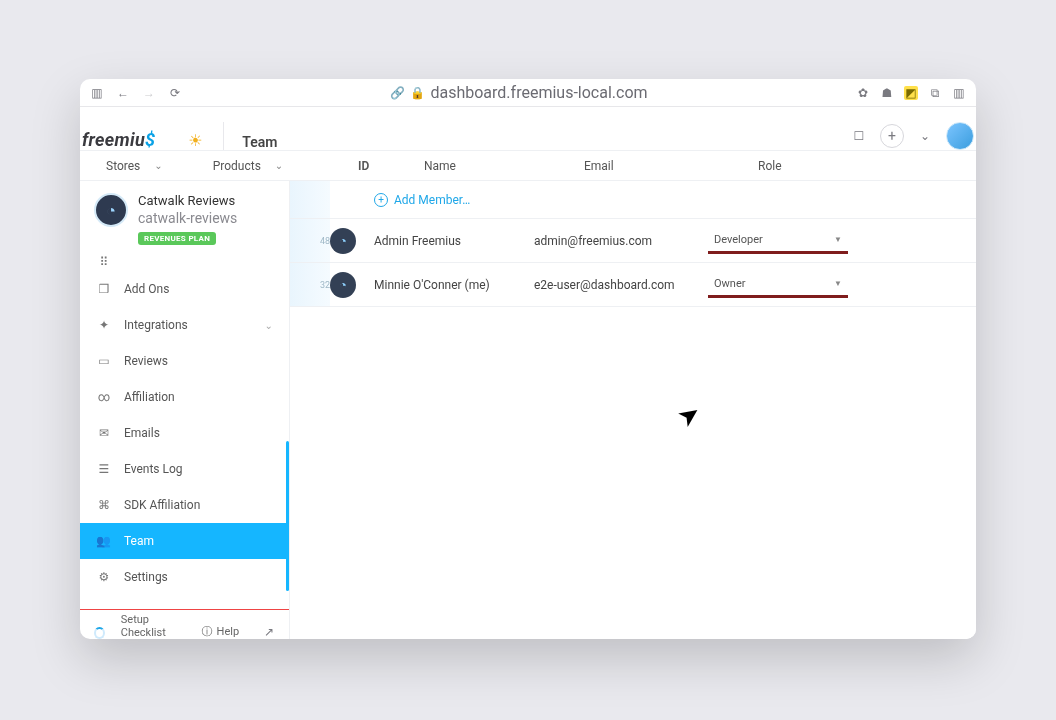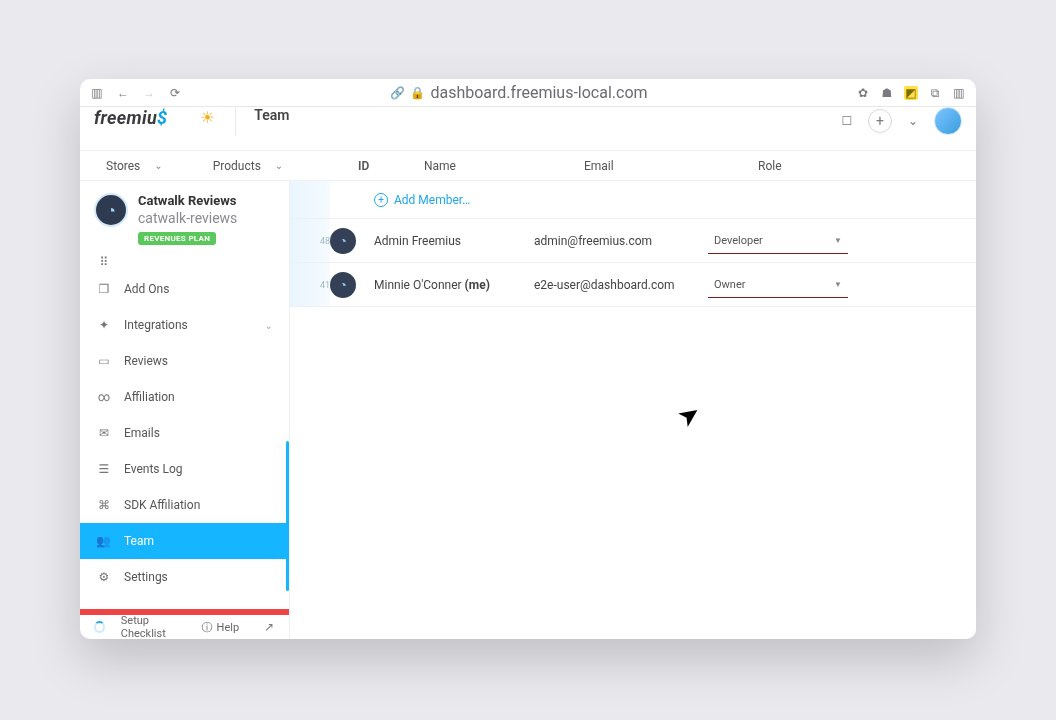--- a/index.html
+++ b/index.html
@@ -8,65 +8,65 @@
   
   .chrome{height:28px;border-bottom:1px solid #e7e7ea;display:flex;align-items:center;padding:0 10px;font-size:12px;color:#6b6b72}
   .chrome .left-group{display:flex;align-items:center;gap:12px}
   .chrome .center{flex:1;display:flex;justify-content:center;align-items:center;gap:6px}
   .chrome .right-group{display:flex;align-items:center;gap:10px}
   .mini-ico{width:14px;height:14px;display:flex;align-items:center;justify-content:center;font-size:12px;color:#7a7a80}
   .mini-ico.yellow{background:#ffe04a;border-radius:2px;color:#7a6a00}
   .url{color:#6b6b72;font-size:16px}
   .lock{color:#d46a6a}
   
-  .app-header{height:44px;display:flex;align-items:flex-start;padding:0 14px;border-bottom:1px solid #eef0f3}
+  .app-header{height:44px;display:flex;align-items:flex-end;padding:0 2px;border-bottom:1px solid #eef0f3}
   .logo{font-weight:700;font-style:italic;font-size:18px;color:#3a3a3f;letter-spacing:.3px}
   .logo .dollar{color:#0aa2e6}
   .sun{margin-left:30px;width:20px;height:20px;color:#f2b01e;display:flex;align-items:center;justify-content:center}
   .vbar{width:1px;height:28px;background:#e8e8ec;margin:0 18px}
   .page-title{font-weight:600;font-size:14px;color:#444}
   .header-right{margin-left:auto;display:flex;align-items:center;gap:14px;color:#7a7a80}
   .circle-btn{width:24px;height:24px;border:1px solid #d7d7dc;border-radius:50%;display:flex;align-items:center;justify-content:center;font-size:14px;color:#7a7a80;cursor:pointer}
   .avatar-top{width:28px;height:28px;border-radius:50%;background:linear-gradient(135deg,#7cc5ff,#3a9dde);border:1px solid #cde8f9}
   
   .nav-tabs{height:30px;display:flex;align-items:center;padding:0 26px;border-bottom:1px solid #eef0f3;font-size:12px;color:#555;gap:50px}
   .tab{display:flex;align-items:center;gap:14px;cursor:pointer}
   .chev{font-size:10px;color:#888}
   
   .body{flex:1;display:flex;min-height:0}
   .sidebar{width:210px;border-right:1px solid #eef0f3;display:flex;flex-direction:column;position:relative}
   .product-box{padding:12px 14px 8px;display:flex;gap:10px}
   .product-ico{width:34px;height:34px;border-radius:50%;border:2px solid #d4e9f7;background:#2e3a50;display:flex;align-items:center;justify-content:center;color:#9fd7ff;font-size:16px}
-  .product-name{font-weight:700;font-size:13px;color:#333}
+  .product-name{font-weight:400;font-size:13px;color:#333}
   .product-slug{font-size:14px;color:#8a8a90;margin-top:2px}
   .plan-badge{display:inline-block;margin-top:5px;background:#5ac85a;color:#fff;font-size:8px;font-weight:700;padding:2px 6px;border-radius:3px;letter-spacing:.3px}
   .menu{flex:1;overflow:hidden;position:relative}
   .menu-track{position:absolute;right:0;top:188px;width:3px;height:150px;background:#15b6ff;border-radius:3px}
   .menu-item{height:36px;display:flex;align-items:center;gap:12px;padding:0 16px;font-size:12px;color:#555;cursor:pointer;position:relative}
   .menu-item.active{background:#15b6ff;color:#fff}
   .menu-item .m-ico{width:16px;height:16px;display:flex;align-items:center;justify-content:center;color:inherit;opacity:.8}
   .menu-item .m-chev{margin-left:auto;font-size:10px;color:#aaa}
   .menu-item.active .m-ico{color:#fff;opacity:1}
-  .footer-bar{height:30px;border-top:6px solid #ef4444;display:flex;align-items:center;gap:16px;padding:0 14px;font-size:11px;color:#666}
+  .footer-bar{height:30px;border-top:1px solid #ef4444;display:flex;align-items:flex-end;gap:16px;padding:0 14px;font-size:11px;color:#666}
   .spinner{width:12px;height:12px;border:2px solid #cfeafc;border-top-color:#1fa7e8;border-radius:50%;display:inline-block}
   
   .content{flex:1;display:flex;flex-direction:column;background:#fff;min-width:0}
   .col-strip{width:40px;height:100%;background:linear-gradient(90deg,#e9f5fd,#f5fbff)}
   .col-av{width:44px}
   .col-name{width:160px}
   .col-email{width:174px}
   .col-role{flex:1;padding-right:40px}
   .addrow{height:38px;display:flex;align-items:center;border-bottom:1px solid #eef0f3}
   .add-link{display:flex;align-items:center;gap:6px;color:#1fa7e8;font-size:12px;cursor:pointer}
   .add-plus{width:14px;height:14px;border:1.5px solid #1fa7e8;border-radius:50%;display:flex;align-items:center;justify-content:center;font-size:10px;line-height:1}
   .row{height:44px;display:flex;align-items:center;border-bottom:1px solid #eef0f3;font-size:12px;color:#444}
   .row .col-strip{display:flex;align-items:center;justify-content:flex-end;color:#9fb8c7;font-size:9px}
   .row-av{width:26px;height:26px;border-radius:50%;background:#334055;display:flex;align-items:center;justify-content:center;color:#8fd2ff;font-size:12px}
-  .me{font-weight:700}
-  .role-select{width:140px;height:26px;border:none;border-bottom:1px solid #7f1d1d;display:flex;align-items:center;justify-content:space-between;padding:0 6px;font-size:11px;color:#555;cursor:pointer}
+  .me{font-weight:400}
+  .role-select{width:140px;height:26px;border:none;border-bottom:3px solid #7f1d1d;display:flex;align-items:center;justify-content:space-between;padding:0 6px;font-size:11px;color:#555;cursor:pointer}
   .role-select .tri{font-size:8px;color:#888}
   
   .cursor{position:absolute;left:678px;top:400px;font-size:26px;color:#000;pointer-events:none}
   .cursor-outline{position:absolute;left:678px;top:400px;font-size:26px;color:#fff;pointer-events:none;-webkit-text-stroke:2px #fff}
 </style>
 </head>
 <body>
 
 <div class="window">
 
@@ -212,21 +212,21 @@
         <div class="col-role">
           <div class="role-select">
             <span>Developer</span>
             <span class="tri">▼</span>
           </div>
         </div>
       </div>
 
       <div class="row">
         <div class="col-strip">
-            <span>41</span>
+            <span>32</span>
           </div>
         <div class="col-av">
             <span class="row-av">◔</span>
           </div>
         <div class="col-name"><span>Minnie O'Conner</span> <span class="me">(me)</span></div>
         <div class="col-email"><span>e2e-user@dashboard.com</span></div>
         <div class="col-role">
           <div class="role-select">
             <span>Owner</span>
             <span class="tri">▼</span>

